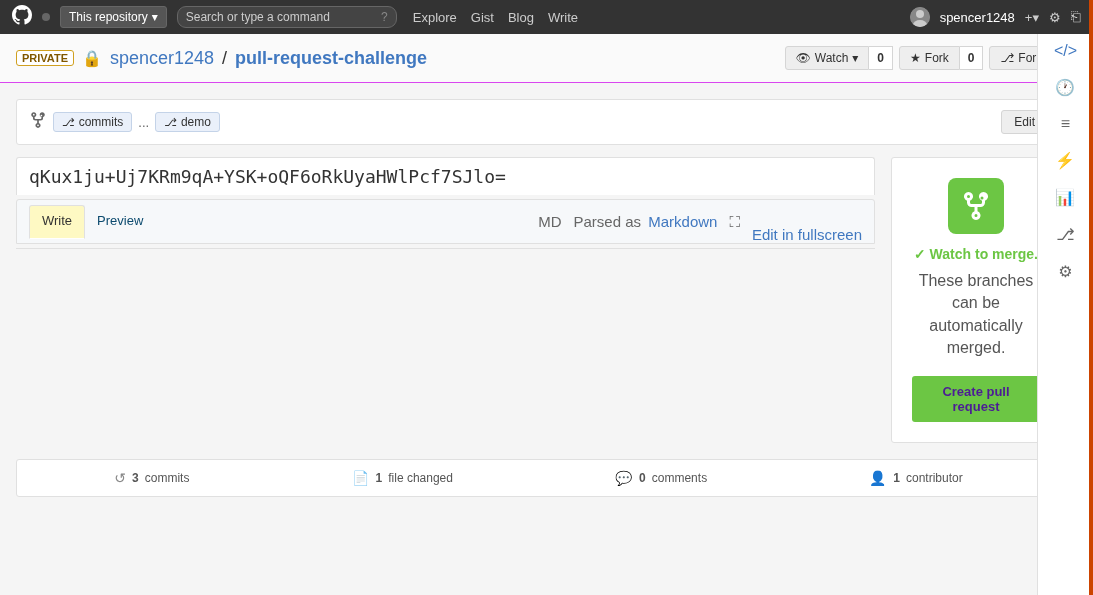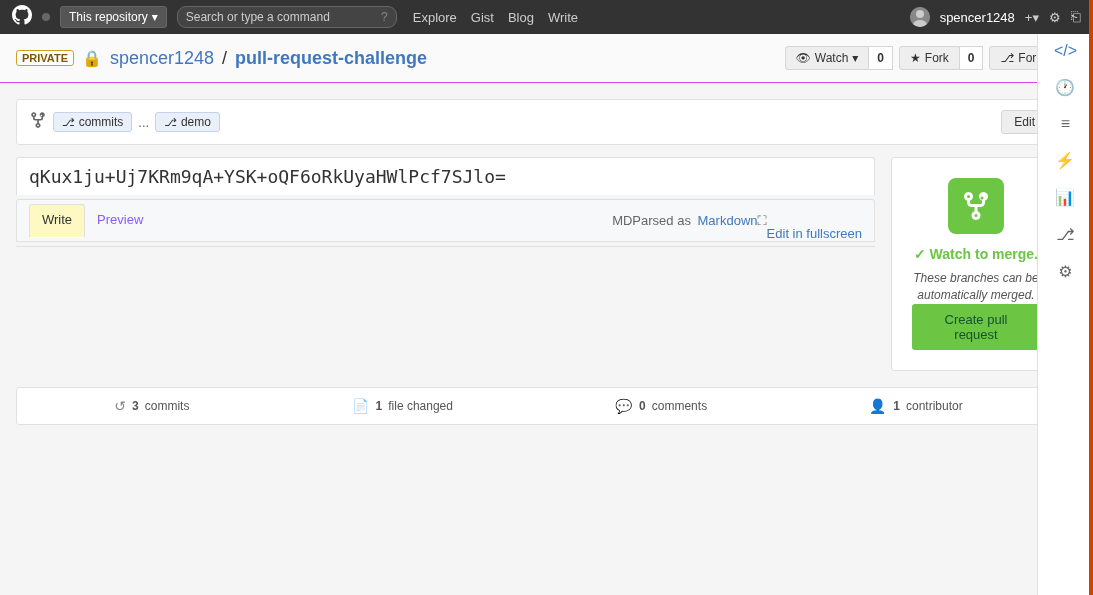--- a/index.html
+++ b/index.html
@@ -184,34 +184,34 @@
       padding: 0 12px;
       display: flex;
       align-items: center;
       justify-content: space-between;
     }
     .tabs { display: flex; }
     .tab {
       padding: 8px 12px;
       font-size: 13px;
       cursor: pointer;
-      color: #8b5cf6;
+      color: #0c4a6e;
       border-bottom: 2px solid transparent;
     }
     .tab.active {
       color: #333;
       border-bottom: 2px solid #f6f8fa;
       background: #fef9c3;
       margin-bottom: -1px;
       border: 1px solid #e0e0e0;
       border-bottom: 1px solid white;
       border-radius: 3px 3px 0 0;
       padding: 7px 12px;
     }
-    .tab-right { display: flex; align-items: center; gap: 0; font-size: 13px; color: #666; }
+    .tab-right { display: flex; align-items: center; gap: 12px; font-size: 15px; color: #666; }
     .tab-right span { cursor: pointer; }
     .tab-right span.link { color: #4078c0; margin-top: 26px; }
 
     
     .comment-box {
       background: white;
       border: 1px solid #e0e0e0;
       border-top: none;
     }
     .comment-textarea {
@@ -254,34 +254,34 @@
       color: white;
     }
     .merge-status {
       color: #6cc644;
       font-size: 14px;
       font-weight: bold;
       margin-bottom: 8px;
     }
     .merge-desc {
       color: #555;
-      font-size: 12px;
+      font-size: 16px;
       line-height: 1.4;
-      font-style: italic;
+      margin-bottom: 16px;
     }
     .create-pr-btn {
       background: #6cc644;
-      color: #14532d;
+      color: #4c1d95;
       border: none;
       border-radius: 3px;
       padding: 8px 10px;
       font-size: 13px;
       cursor: pointer;
       width: 100%;
-      font-weight: normal;
+      font-weight: bold;
     }
 
     
     .stats-bar {
       background: white;
       border: 1px solid #e0e0e0;
       border-radius: 3px;
       padding: 10px 16px;
       display: flex;
       justify-content: space-around;

